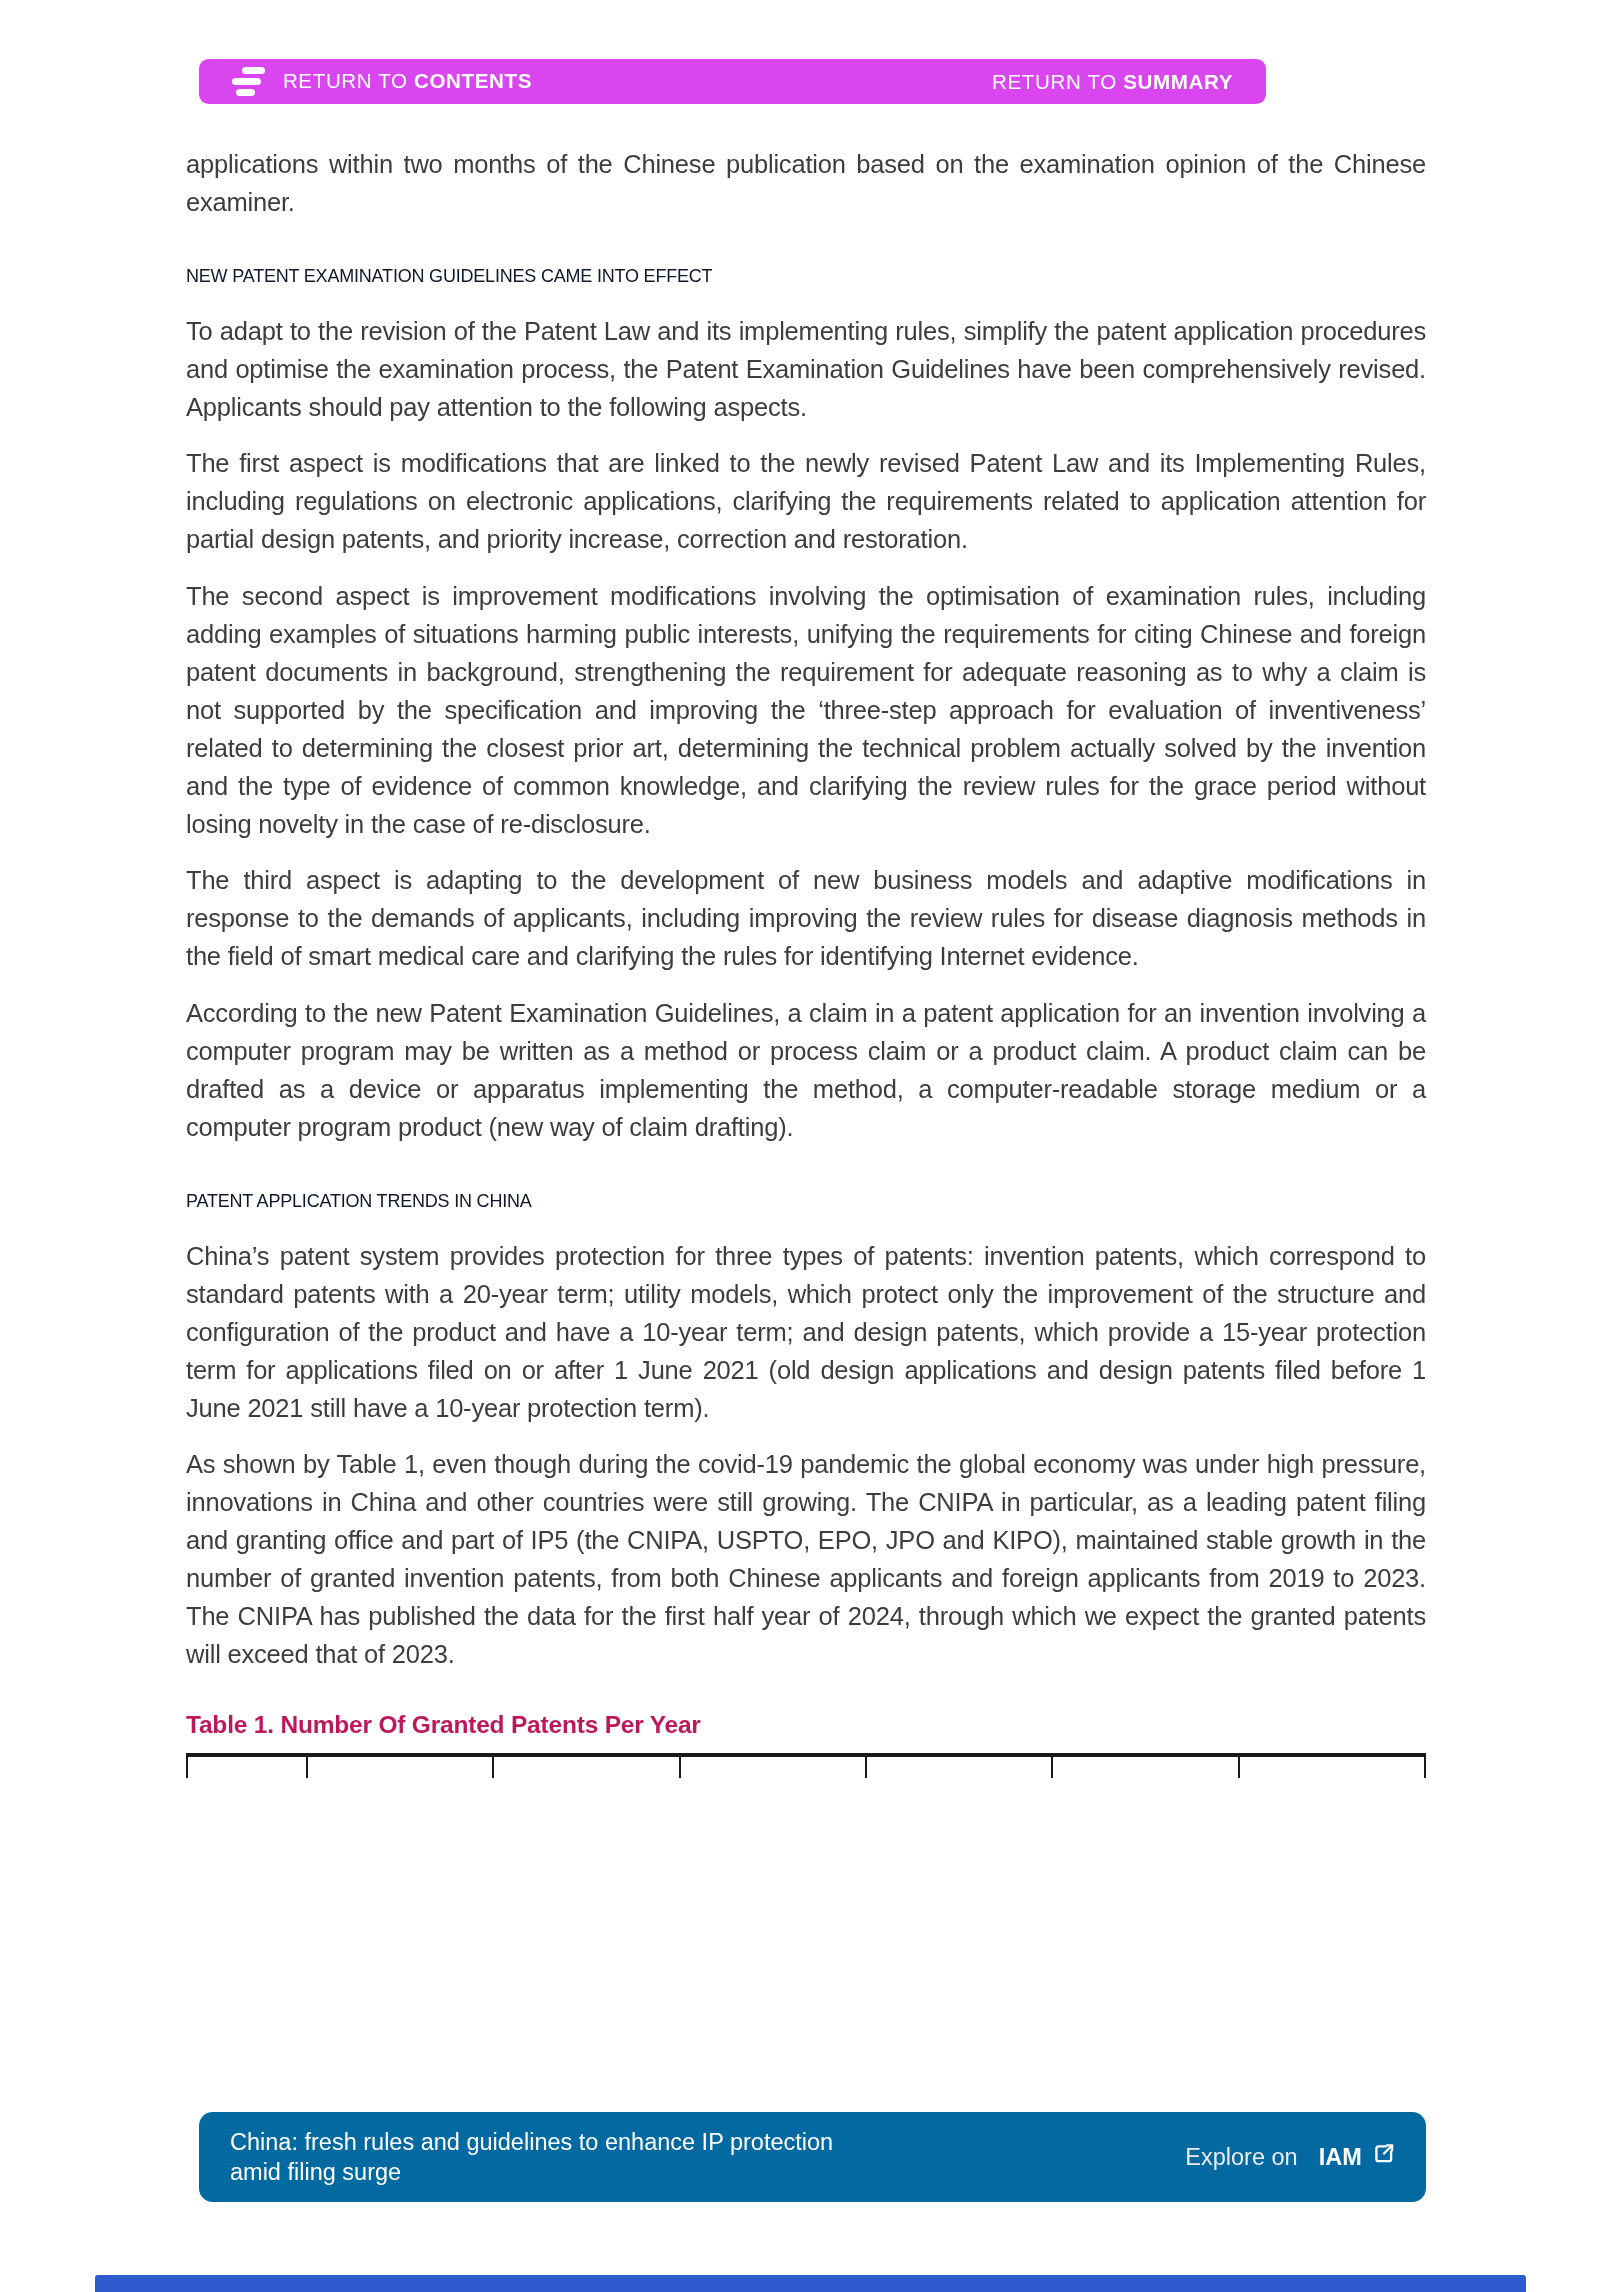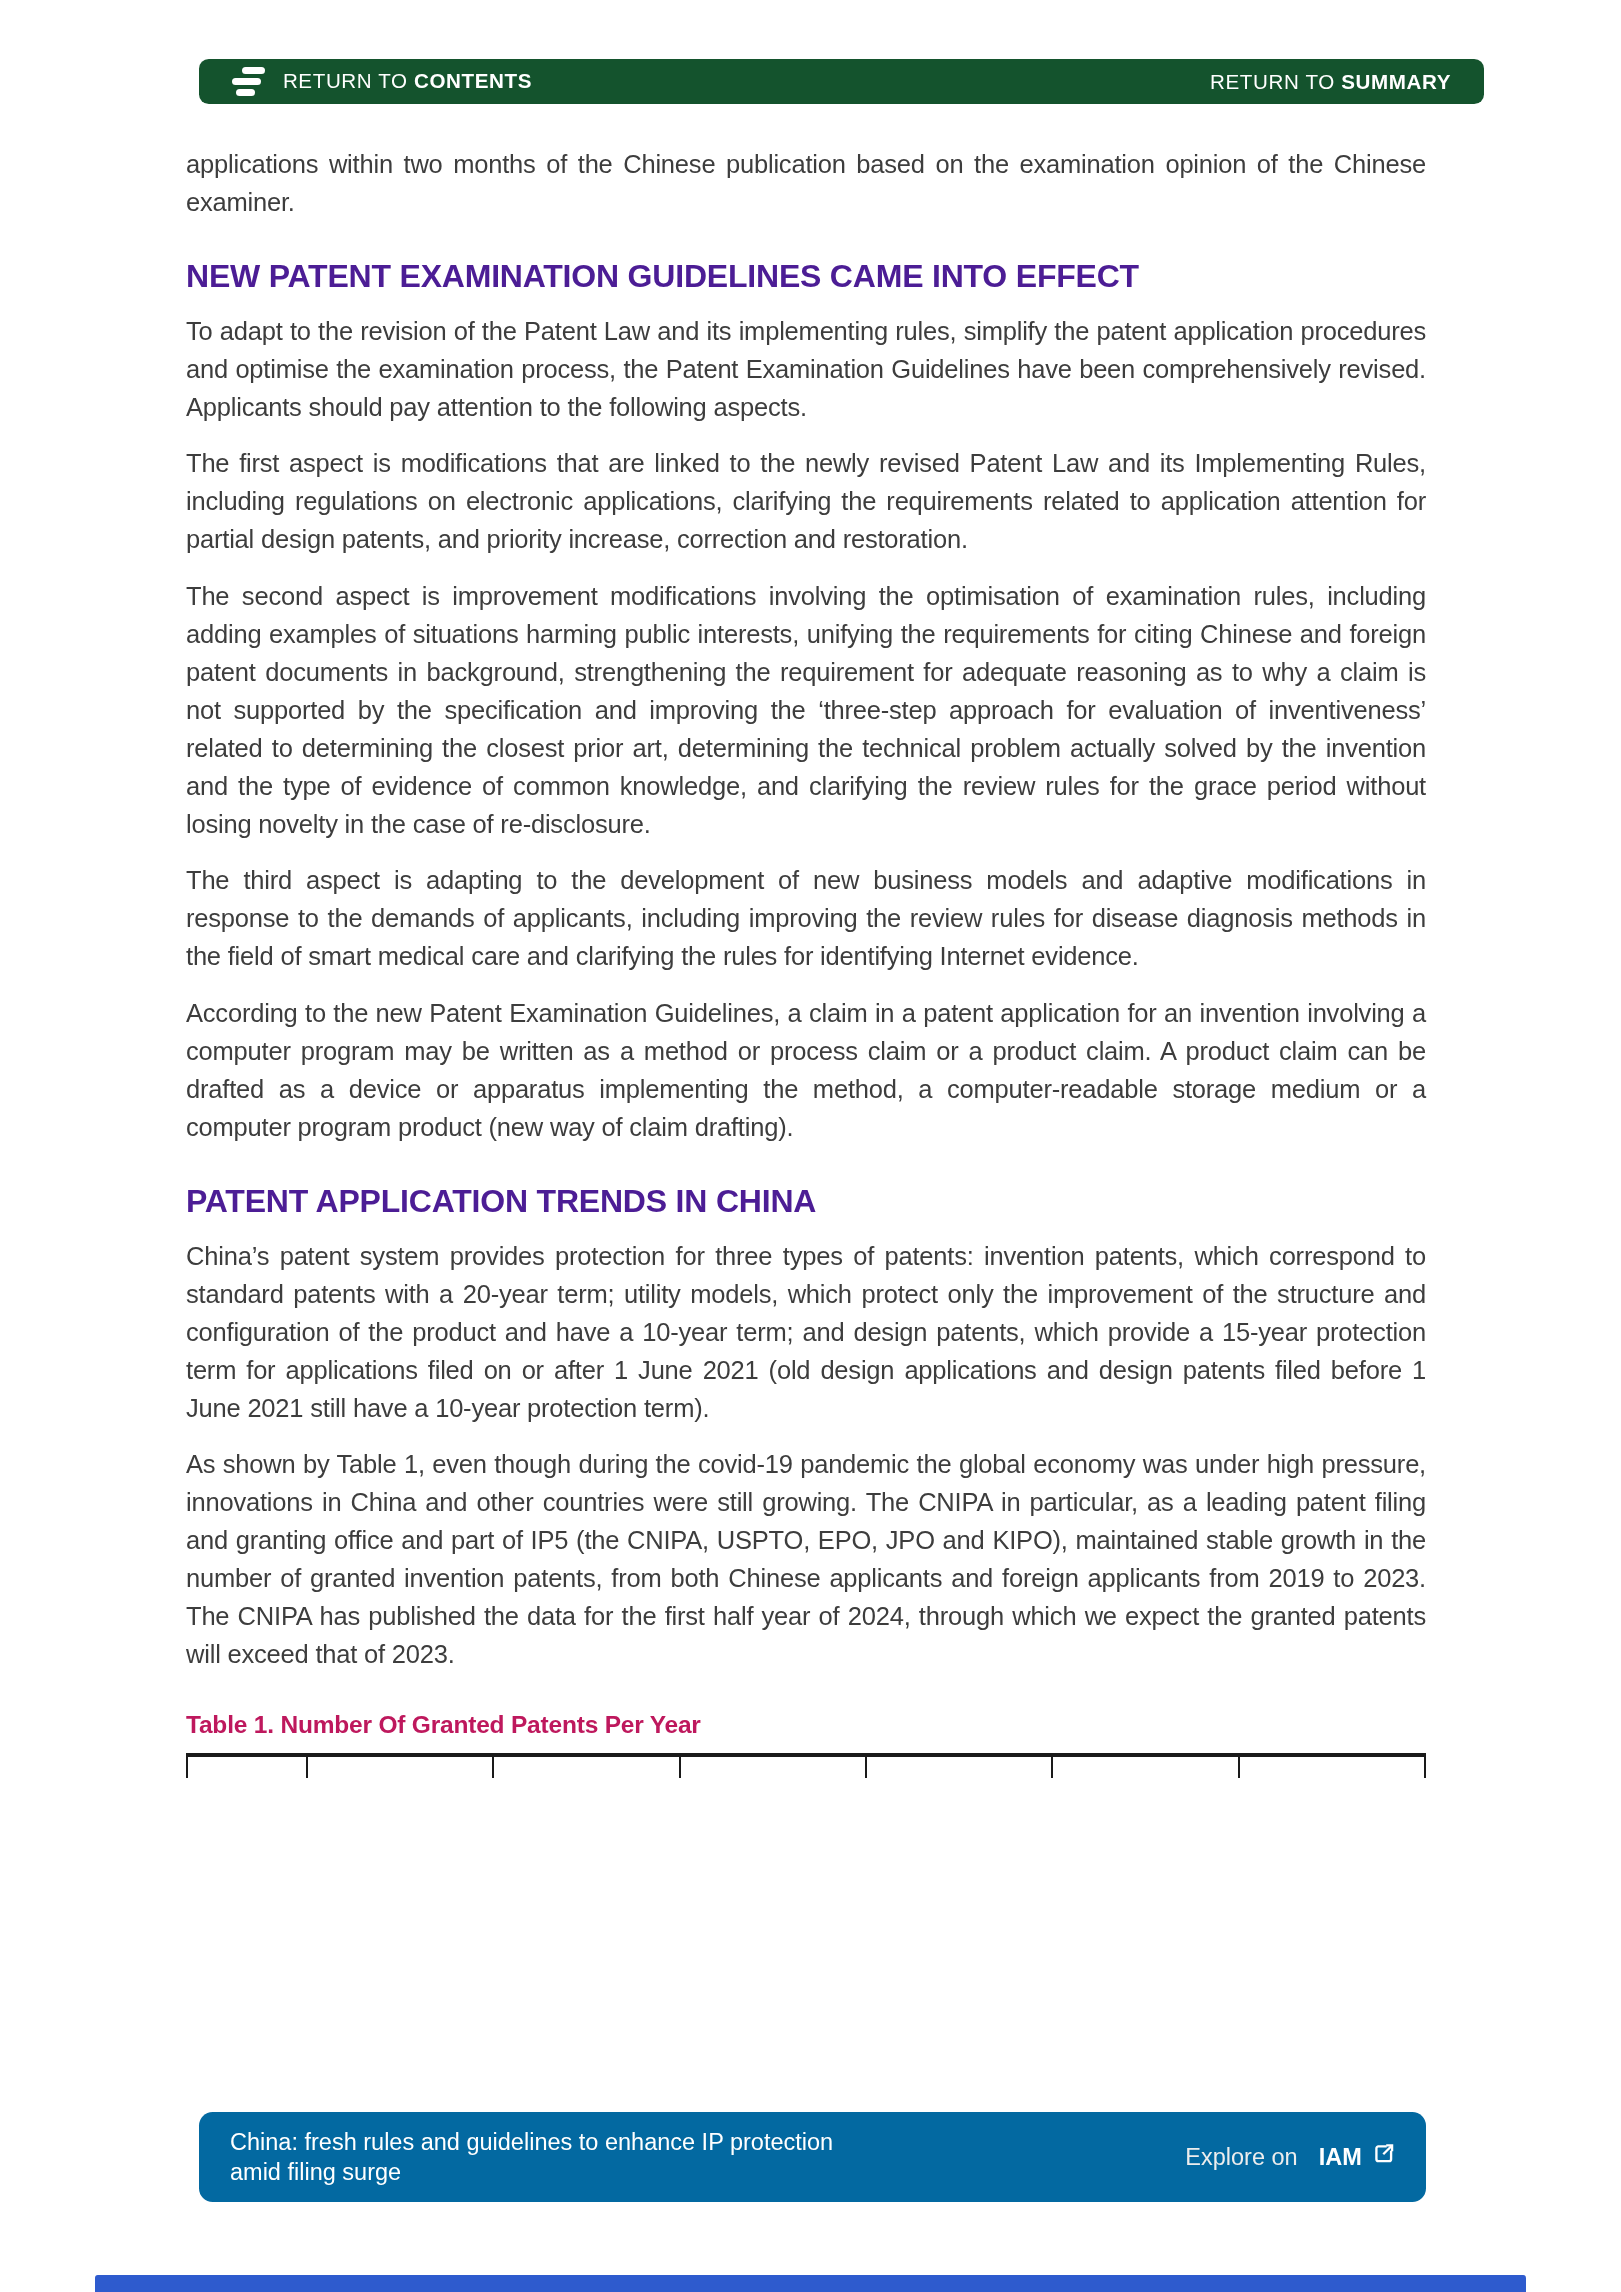--- a/index.html
+++ b/index.html
@@ -2,42 +2,42 @@
 <html><head>
 <meta charset="utf-8">
 <style>
   html,body{margin:0;padding:0;}
   body{
     width:1621px;height:2293px;position:relative;background:#ffffff;
     font-family:"Liberation Sans", sans-serif;overflow:hidden;
   }
   
   .topbar{
-    position:absolute;left:199px;top:59px;width:1285px;height:45px;
-    background:#14532d;border-radius:9.8px;
+    position:absolute;left:199px;top:59px;width:1067px;height:45px;
+    background:#d946ef;border-radius:9.8px;
     display:flex;justify-content:space-between;align-items:center;
     padding:0 33px;box-sizing:border-box;
   }
   .nav-link{display:flex;align-items:center;color:#ffffff;text-decoration:none;cursor:pointer;}
   .nav-text{font-size:20.6px;letter-spacing:0.6px;color:#ffffff;white-space:nowrap;}
   .nav-text b{font-weight:700;}
   .contents-icon{display:inline-flex;flex-direction:column;gap:3.9px;margin-right:17.6px;}
   .contents-icon .bar{height:6.9px;border-radius:3.9px;background:#ffffff;display:block;}
   .contents-icon .b1{width:23.5px;margin-left:9.8px;}
   .contents-icon .b2{width:29px;margin-left:0;}
   .contents-icon .b3{width:19.6px;margin-left:3.9px;}
   
   .content{
     position:absolute;left:186px;top:145px;width:1240px;
     color:#3d3d3d;font-size:25.5px;line-height:38px;letter-spacing:-0.2px;
   }
   .content p{margin:0 0 18.6px 0;text-align:justify;}
   .content h2{
-    margin:40px 0 19.6px 0;font-size:32px;line-height:31px;
-    color:#4c1d95;font-weight:700;letter-spacing:-0.2px;
+    margin:40px 0 19.6px 0;font-size:18px;line-height:31px;
+    color:#0f172a;font-weight:400;letter-spacing:-0.2px;
   }
   .table-caption{
     margin-top:33px;margin-bottom:8.8px;
     font-size:24.5px;font-weight:700;color:#be185d;
   }
   .table-top{
     display:flex;height:25.5px;border-top:4.9px solid #1a1a1a;box-sizing:border-box;
   }
   .table-top .cell{border-left:2.9px solid #1a1a1a;box-sizing:border-box;flex:1 1 0;}
   .table-top .cell:first-child{flex:0 0 120px;}

